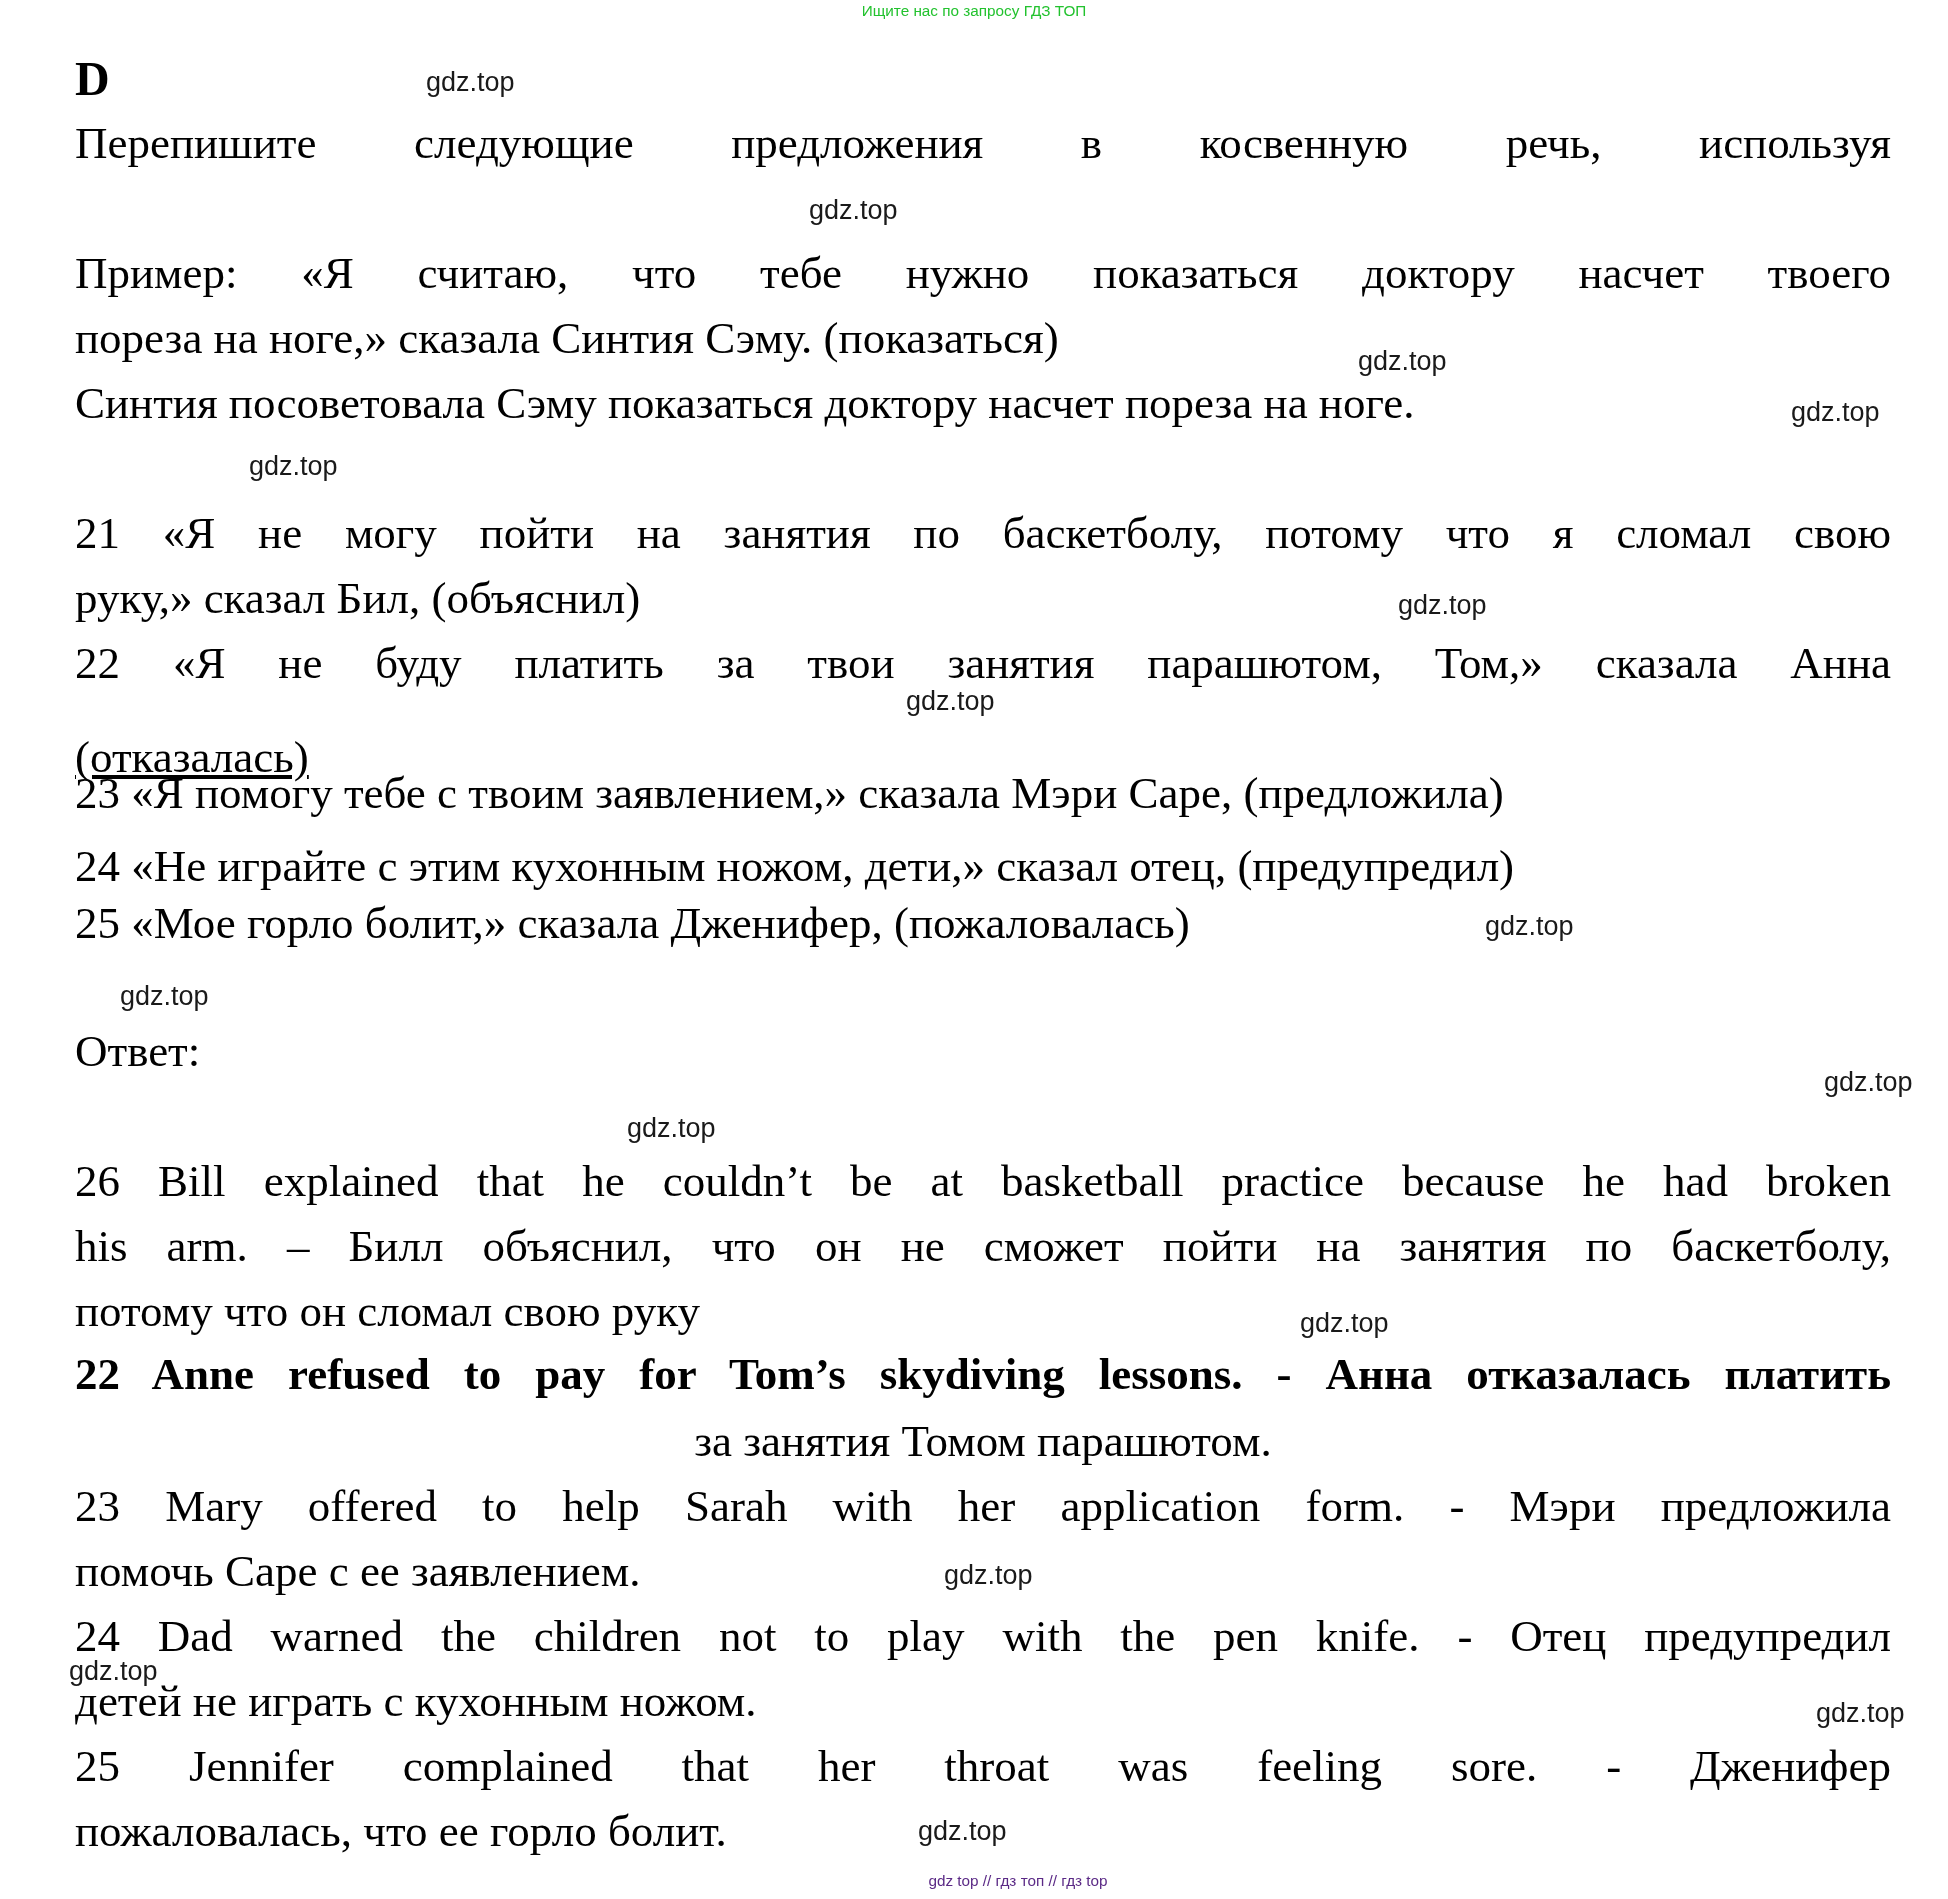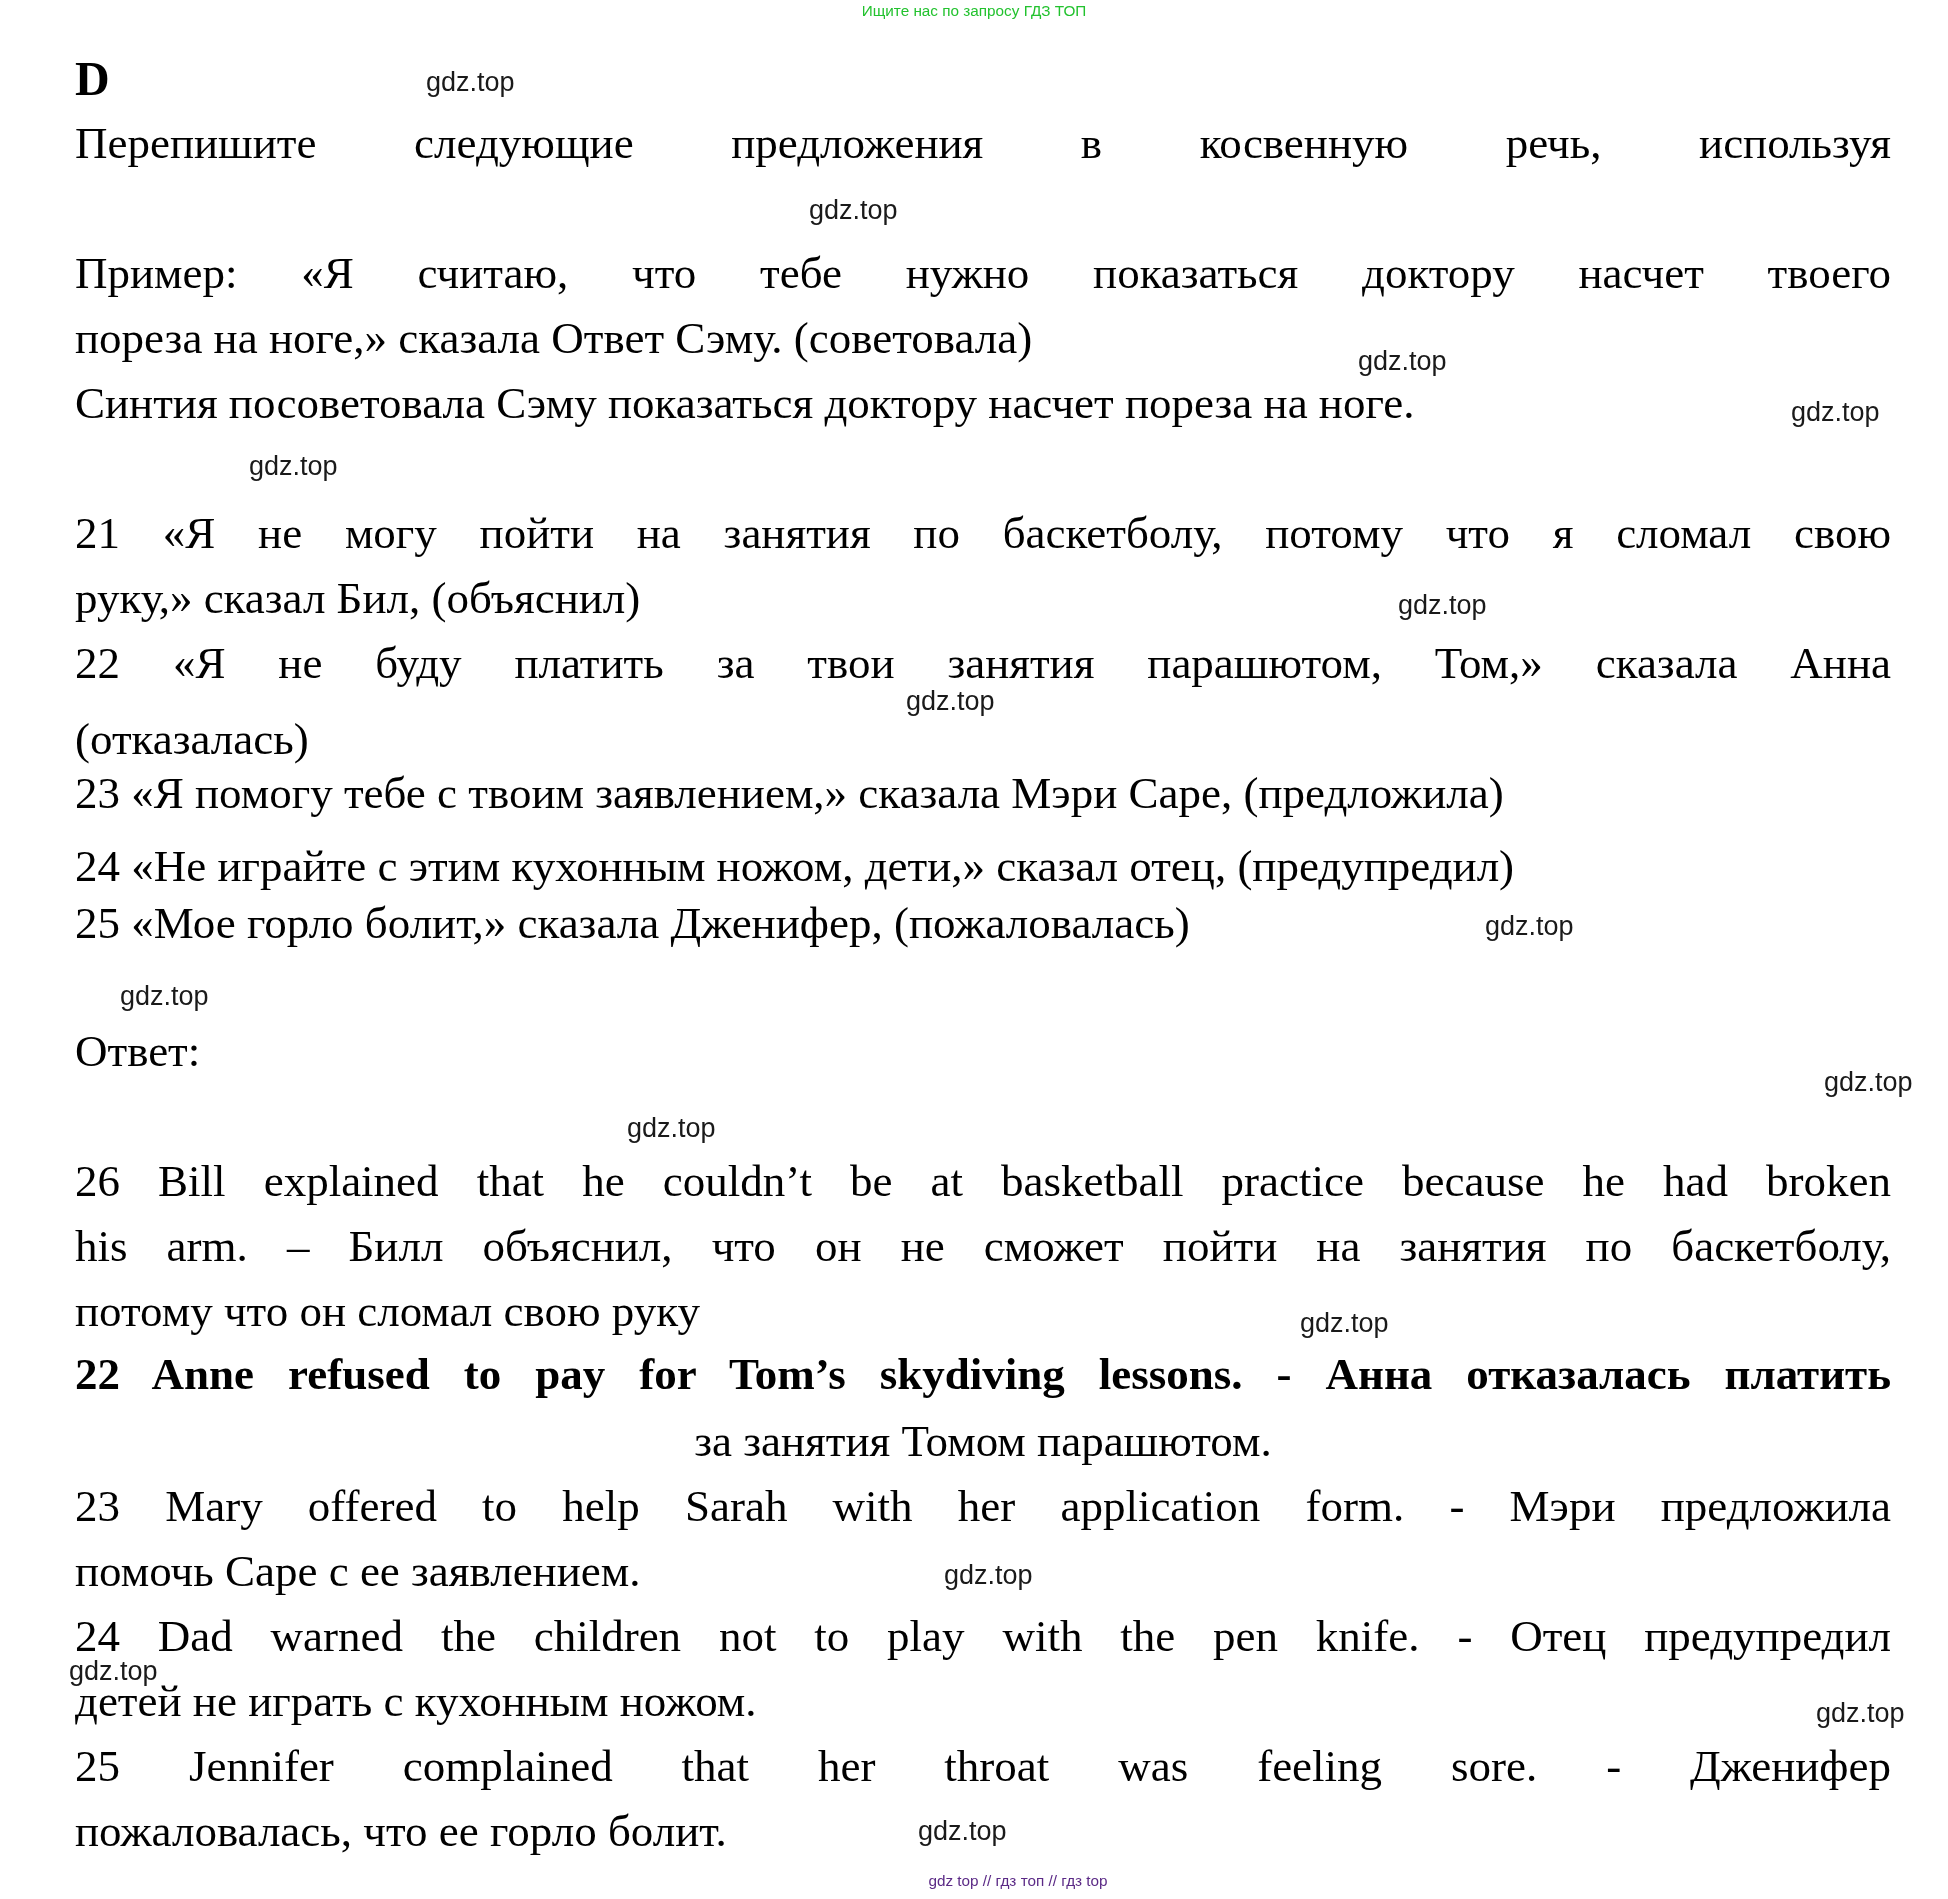--- a/index.html
+++ b/index.html
@@ -37,27 +37,27 @@
 
 <div class="page">
 
   <div class="top-banner">Ищите нас по запросу ГДЗ ТОП</div>
 
   <div class="heading-letter">D</div>
 
   <div class="line justify" style="top:113px;">Перепишите следующие предложения в косвенную речь, используя</div>
 
   <div class="line justify" style="top:243px;">Пример: «Я считаю, что тебе нужно показаться доктору насчет твоего</div>
-  <div class="line" style="top:308px;">пореза на ноге,» сказала Ответ Сэму. (советовала)</div>
+  <div class="line" style="top:308px;">пореза на ноге,» сказала Синтия Сэму. (показаться)</div>
   <div class="line" style="top:373px;">Синтия посоветовала Сэму показаться доктору насчет пореза на ноге.</div>
 
   <div class="line justify" style="top:503px;">21 «Я не могу пойти на занятия по баскетболу, потому что я сломал свою</div>
   <div class="line" style="top:568px;">руку,» сказал Бил, (объяснил)</div>
   <div class="line justify" style="top:633px;">22 «Я не буду платить за твои занятия парашютом, Том,» сказала Анна</div>
-  <div class="line" style="top:709px;">(отказалась)</div>
+  <div class="line" style="top:727px;text-decoration:underline;">(отказалась)</div>
   <div class="line" style="top:763px;">23 «Я помогу тебе с твоим заявлением,» сказала Мэри Саре, (предложила)</div>
   <div class="line" style="top:836px;">24 «Не играйте с этим кухонным ножом, дети,» сказал отец, (предупредил)</div>
   <div class="line" style="top:893px;">25 «Мое горло болит,» сказала Дженифер, (пожаловалась)</div>
 
   <div class="line" style="top:1021px;">Ответ:</div>
 
   <div class="line justify" style="top:1151px;">26 Bill explained that he couldn’t be at basketball practice because he had broken</div>
   <div class="line justify" style="top:1216px;">his arm. – Билл объяснил, что он не сможет пойти на занятия по баскетболу,</div>
   <div class="line" style="top:1281px;">потому что он сломал свою руку</div>
   <div class="line justify" style="top:1344px;font-weight:bold;">22 Anne refused to pay for Tom’s skydiving lessons. - Анна отказалась платить</div>

